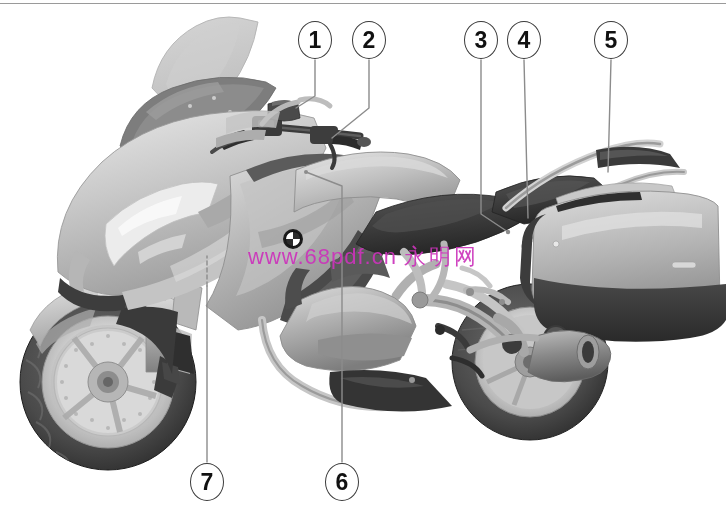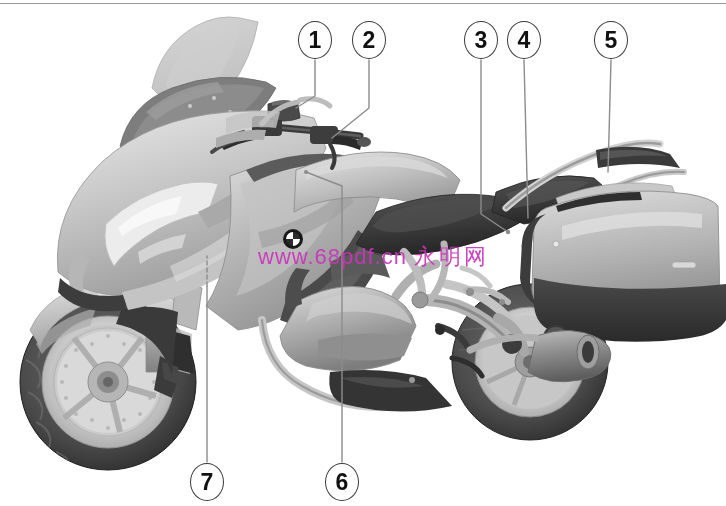--- a/index.html
+++ b/index.html
@@ -31,21 +31,20 @@
   .watermark{
     position:absolute;
     z-index:35;
     color:#cc33bb;
     font-size:22px;
     font-family:"Liberation Sans", sans-serif;
     letter-spacing:1px;
     white-space:nowrap;
     opacity:.92;
     pointer-events:none;
-    margin-left:10px;
   }
   .watermark .cjk{ letter-spacing:3px; }
 </style>
 </head>
 <body>
 
 <div id="stage">
 
   <div class="topRule"></div>
 

